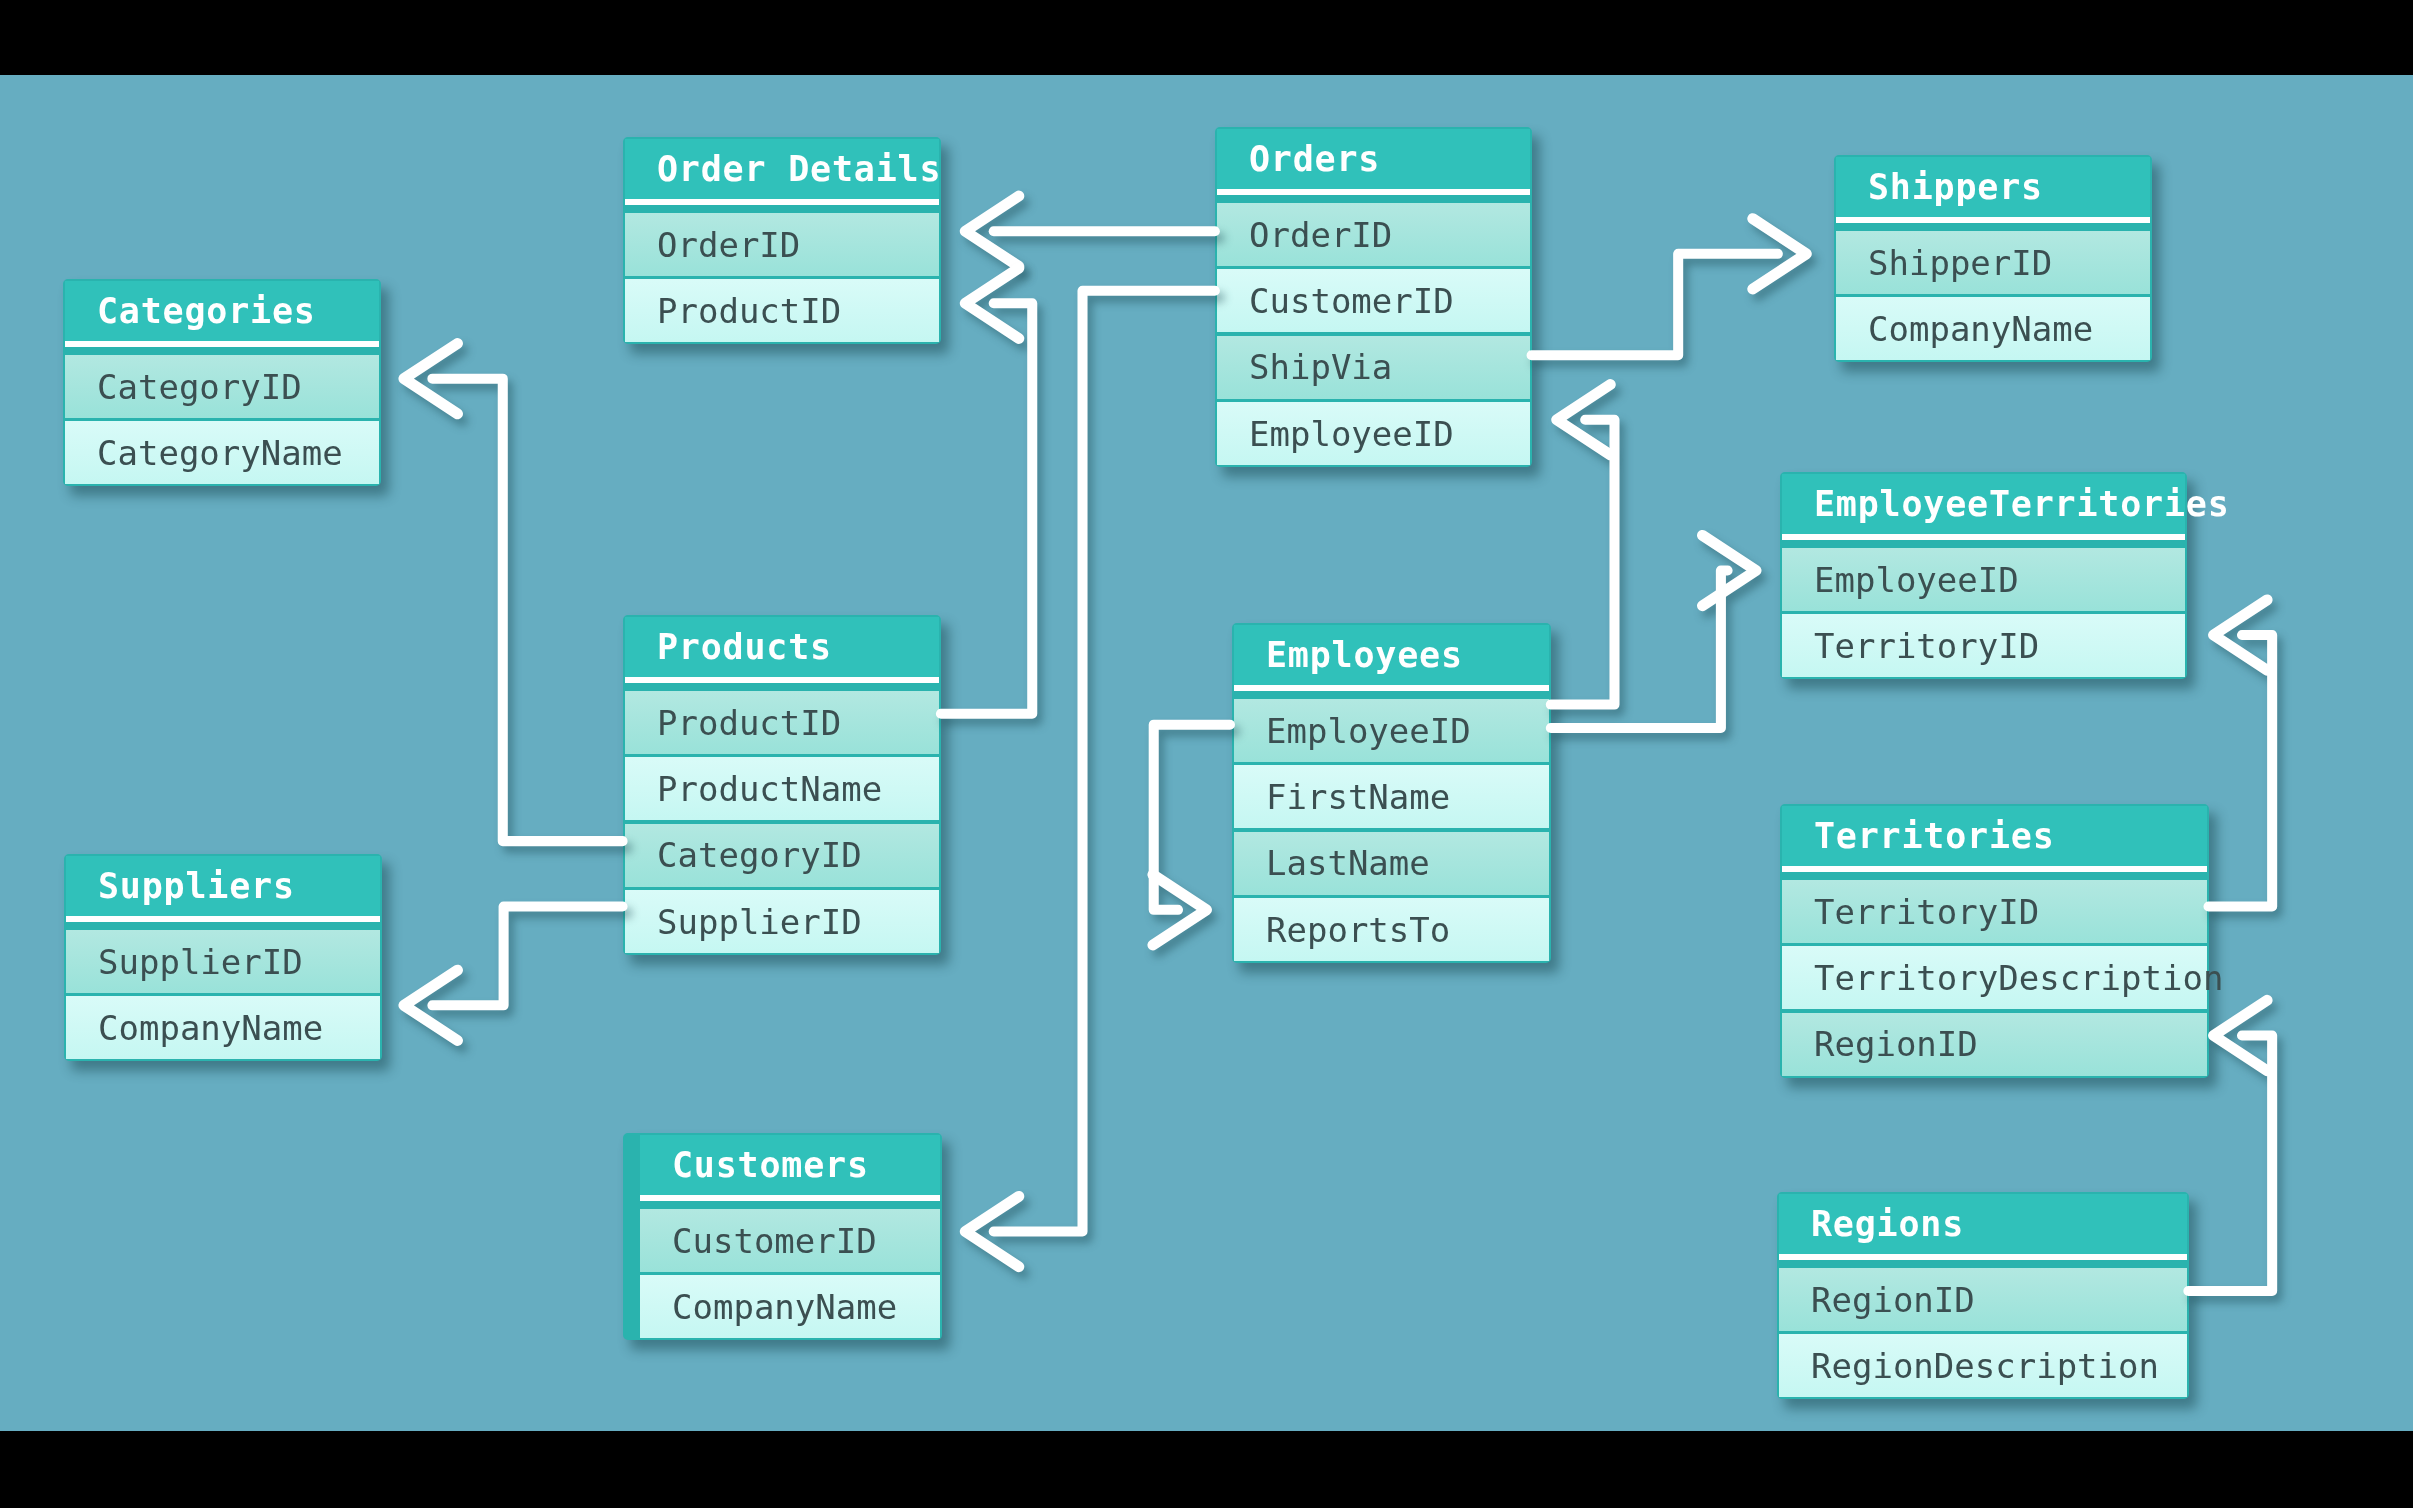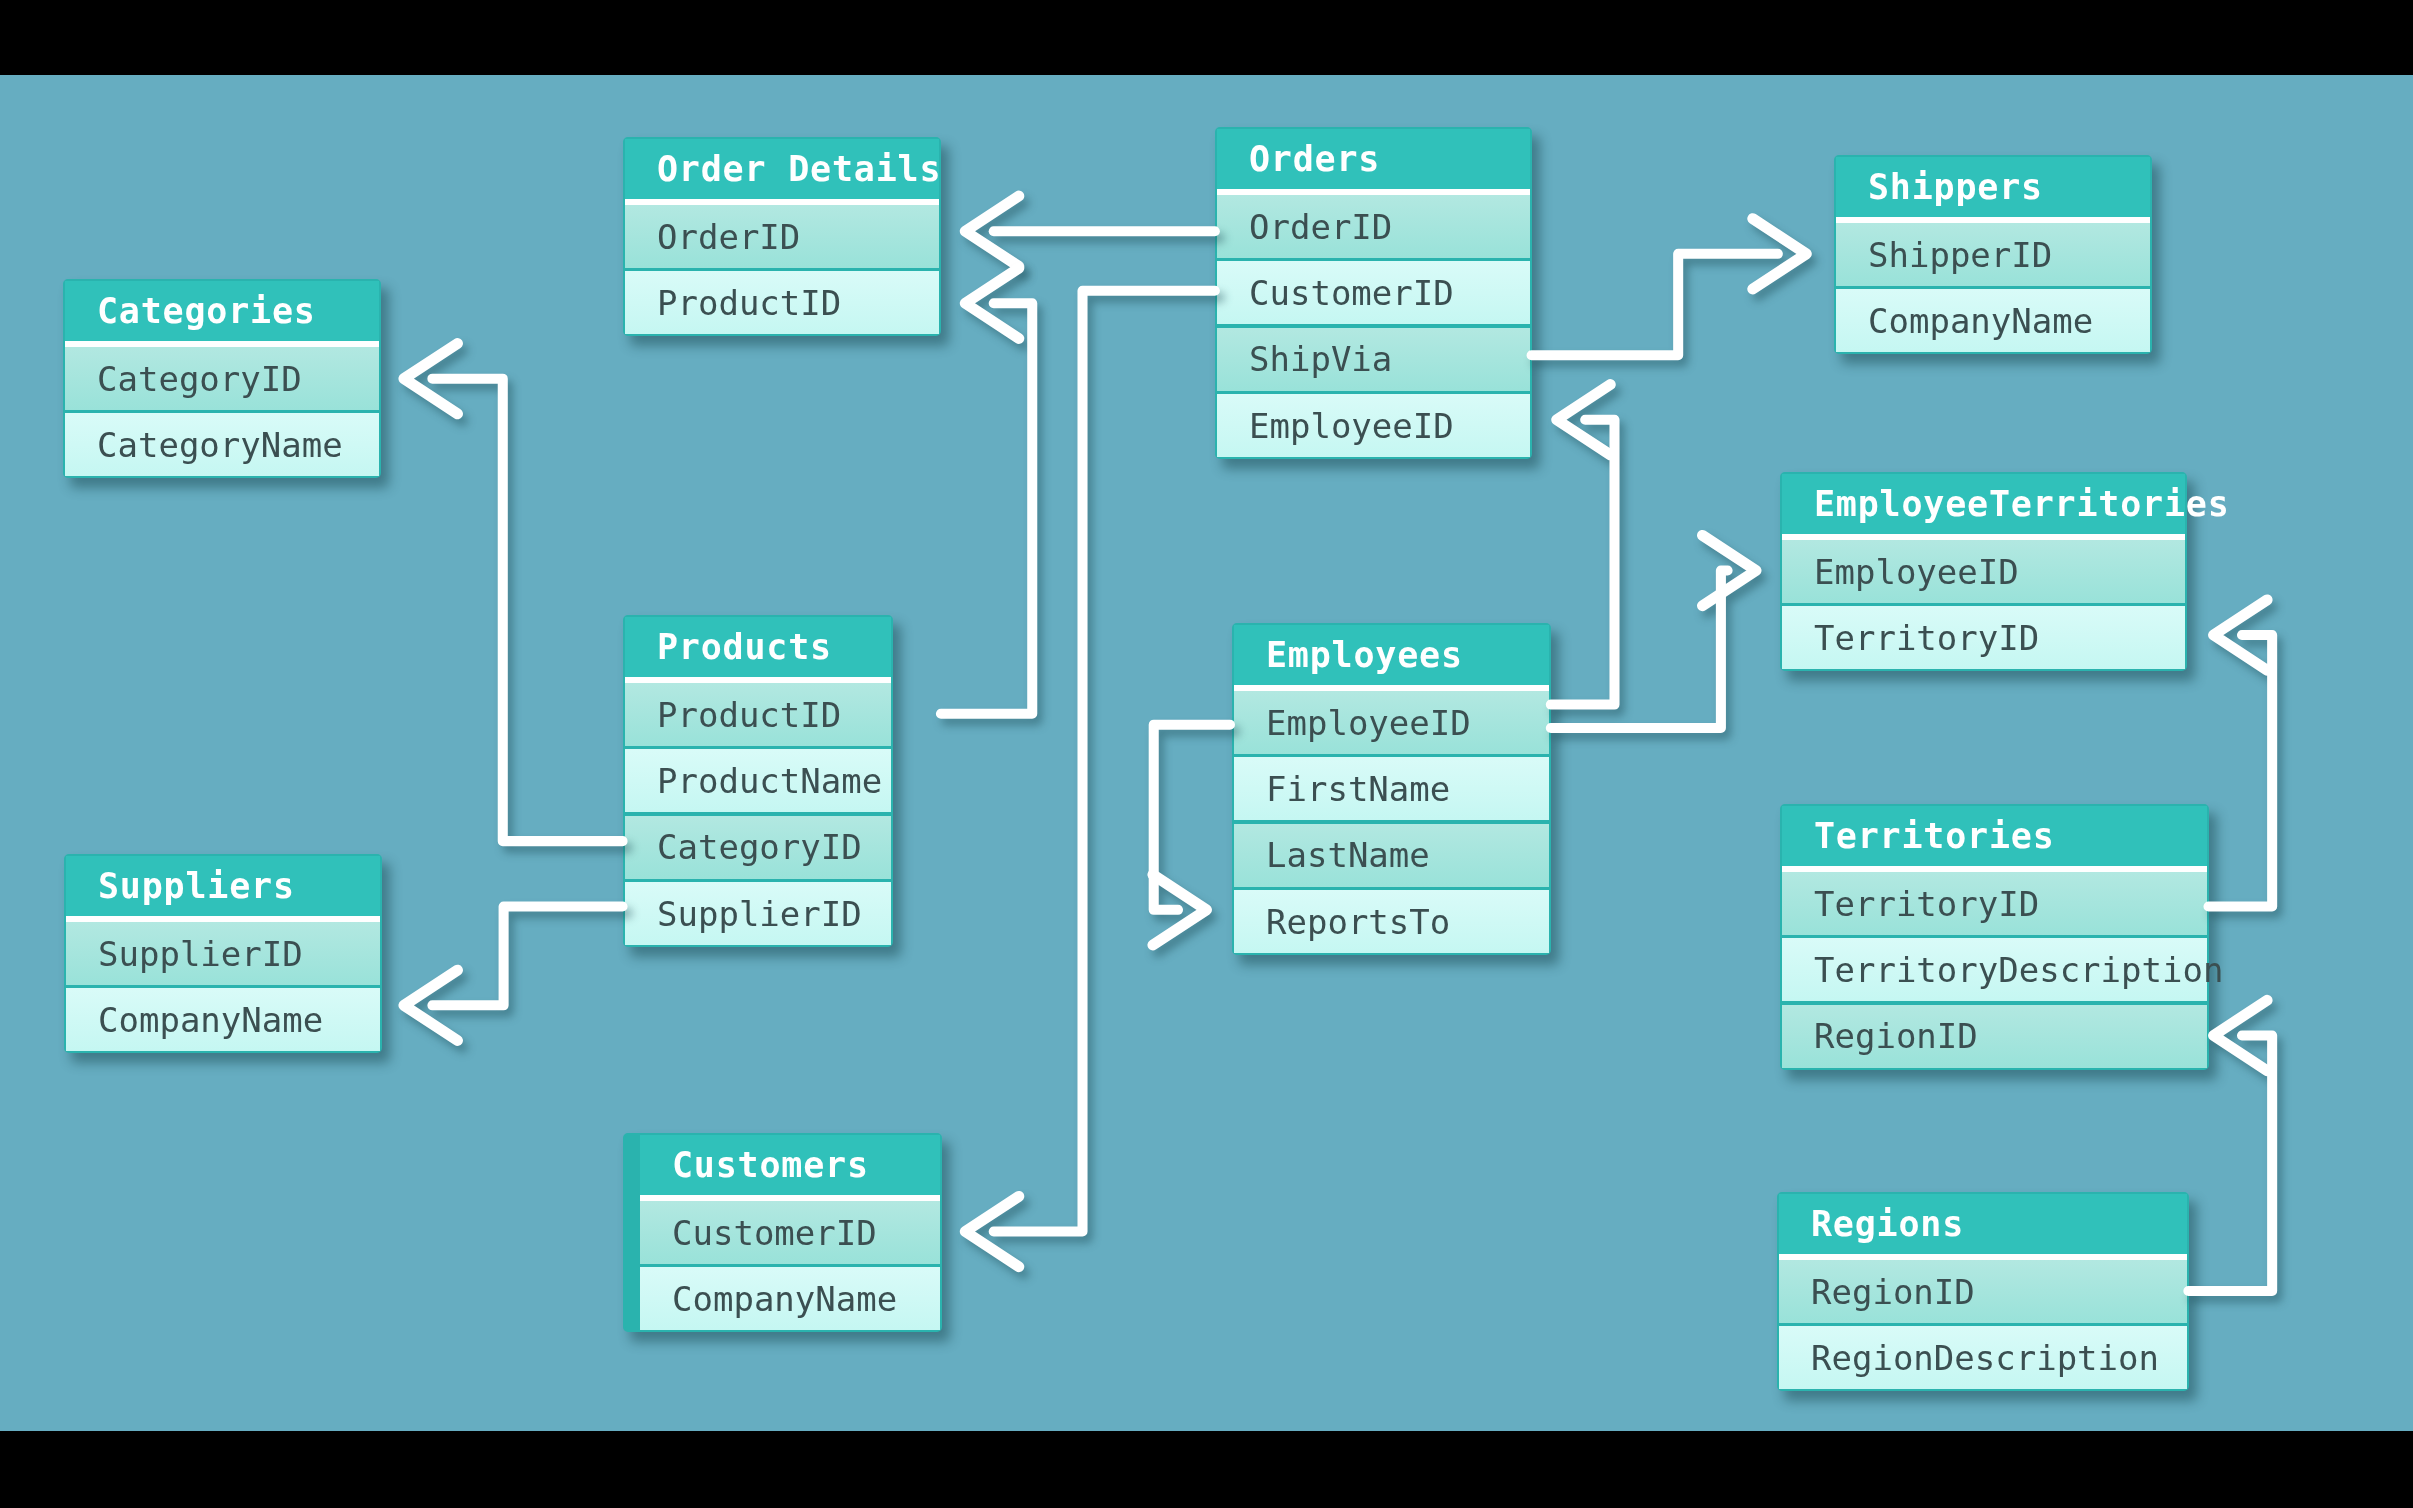--- a/index.html
+++ b/index.html
@@ -20,21 +20,21 @@
   }
   .table-header{
     height:60px;background:var(--hdr);border-bottom:6.7px solid #ffffff;
     display:flex;align-items:center;padding-left:32px;
     color:var(--hdrTxt);font-size:35px;font-weight:bold;letter-spacing:0.8px;white-space:nowrap;
   }
   .table-row{
     height:63px;margin-top:3.4px;display:flex;align-items:center;padding-left:32px;
     color:var(--txt);font-size:34px;white-space:nowrap;
   }
-  .table-row:nth-of-type(2){margin-top:0;}
+  .table-row:nth-of-type(2){margin-top:8px;}
   .row-odd{background:linear-gradient(180deg,var(--rowOddTop),var(--rowOddBot));}
   .row-even{background:linear-gradient(180deg,var(--rowEvenTop),var(--rowEvenBot));}
   #connectors{position:absolute;left:0;top:0;z-index:20;pointer-events:none;}
   .conn{fill:none;stroke:var(--conn);stroke-width:12;stroke-linecap:round;stroke-linejoin:round;}
   .conn-head{fill:none;stroke:var(--conn);stroke-width:13;stroke-linecap:round;stroke-linejoin:round;}
   .conn-g{filter:drop-shadow(6px 8px 5px rgba(23,68,78,.42));}
 </style>
 </head>
 <body>
 
@@ -106,21 +106,21 @@
       <div class="table-node" style="left: 1834px; top: 155px; width: 318px;">
         <div class="table-header">Shippers</div>
         <div class="table-row row-odd">ShipperID</div>
         <div class="table-row row-even">CompanyName</div>
       </div>
       <div class="table-node" style="left: 1780px; top: 472px; width: 407px;">
         <div class="table-header">EmployeeTerritories</div>
         <div class="table-row row-odd">EmployeeID</div>
         <div class="table-row row-even">TerritoryID</div>
       </div>
-      <div class="table-node" style="left: 623px; top: 615px; width: 270px;">
+      <div class="table-node" style="left: 623px; top: 615px; width: 318px;">
         <div class="table-header">Products</div>
         <div class="table-row row-odd">ProductID</div>
         <div class="table-row row-even">ProductName</div>
         <div class="table-row row-odd">CategoryID</div>
         <div class="table-row row-even">SupplierID</div>
       </div>
       <div class="table-node" style="left: 1232px; top: 623px; width: 319px;">
         <div class="table-header">Employees</div>
         <div class="table-row row-odd">EmployeeID</div>
         <div class="table-row row-even">FirstName</div>

